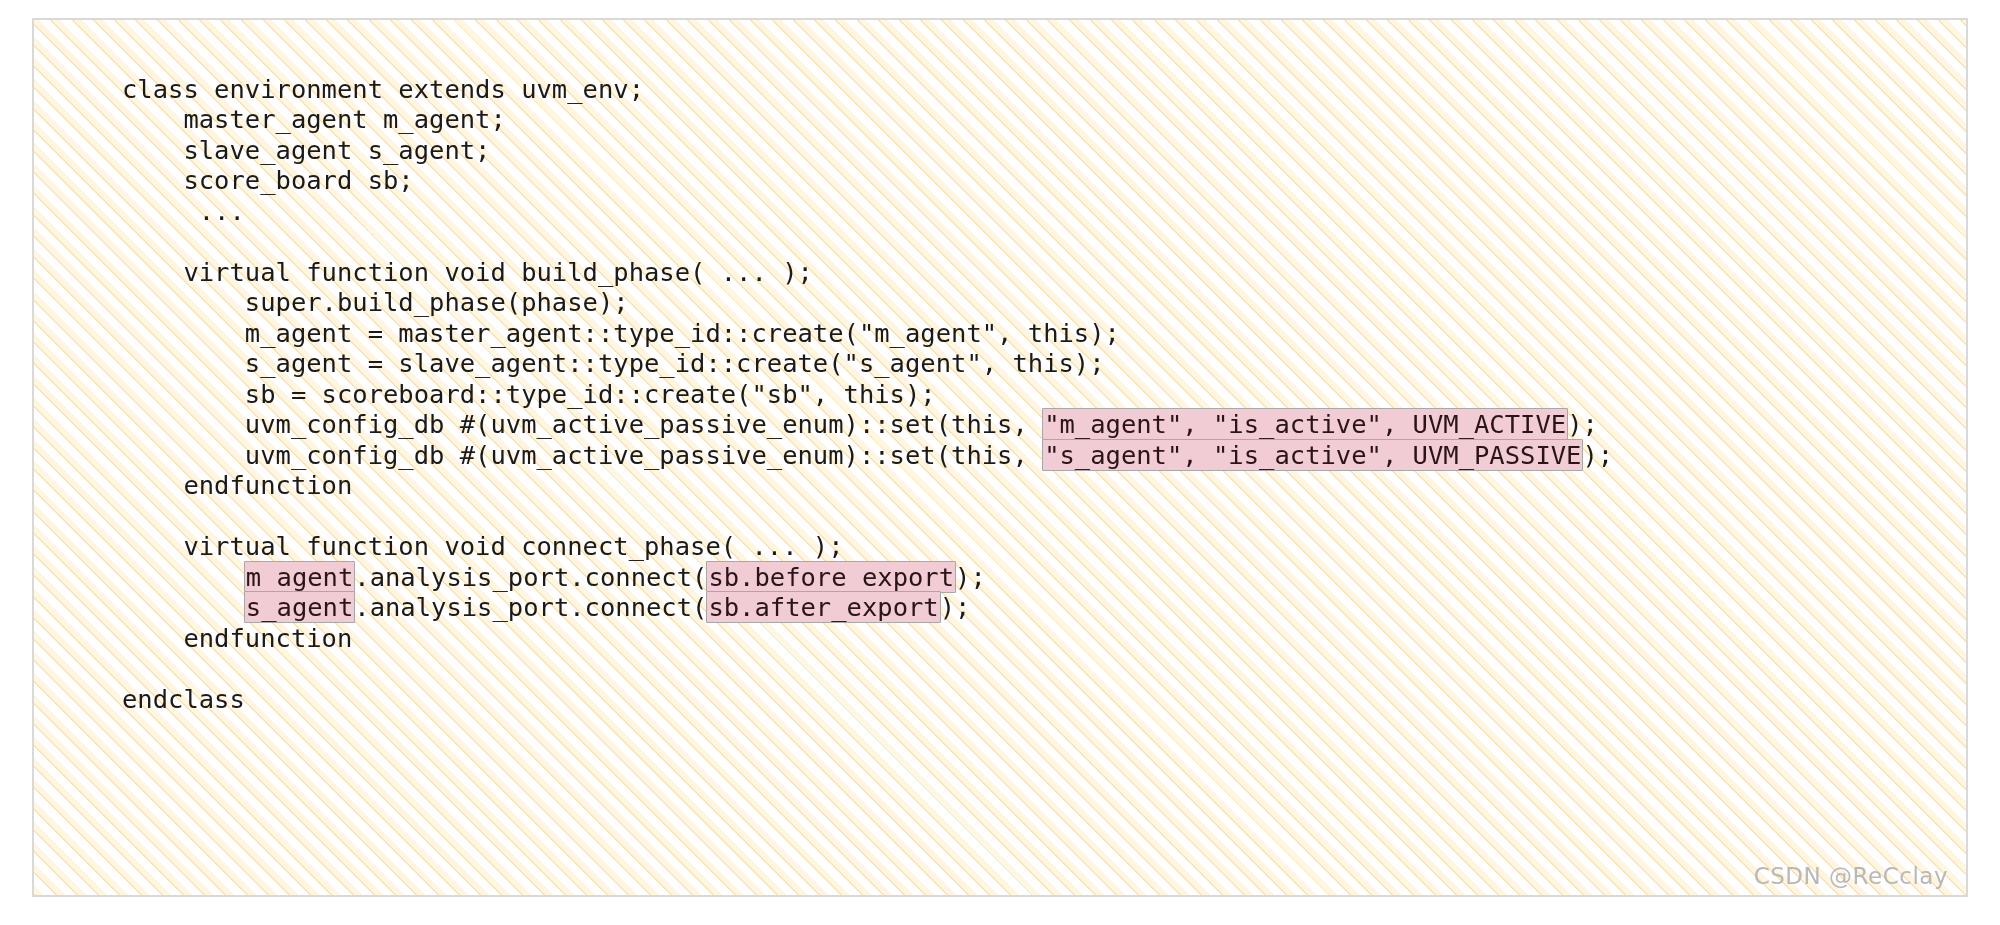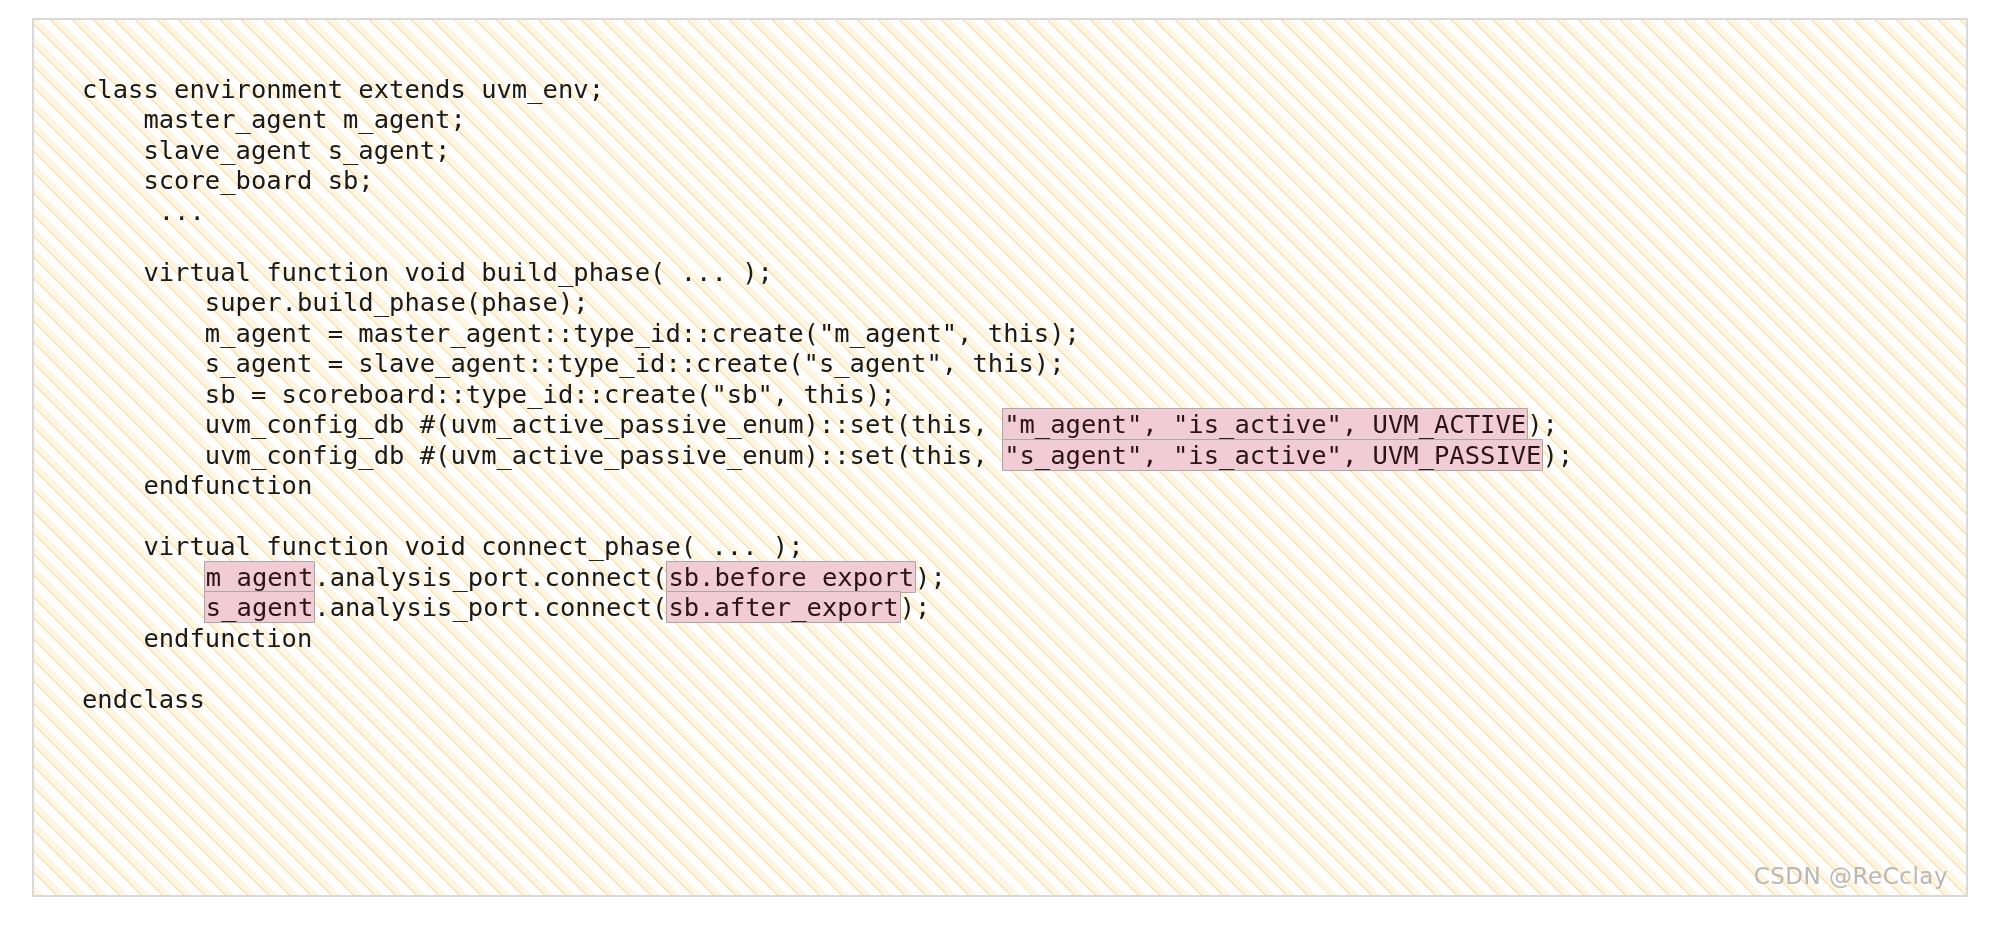--- a/index.html
+++ b/index.html
@@ -50,20 +50,21 @@
     font-size: 25.5px;
     line-height: 30.5px;
     color: #1a1a1a;
     white-space: pre;
     letter-spacing: 0px;
   }
 
   .code-line {
     height: 30.5px;
     white-space: pre;
+    margin-left: 40px;
   }
   .code-line.blank {
     height: 30.5px;
   }
 
   
   .hl {
     background-color: #f2ccd5;
     border: 1px solid #a8a8a8;
     color: #2b1418;

